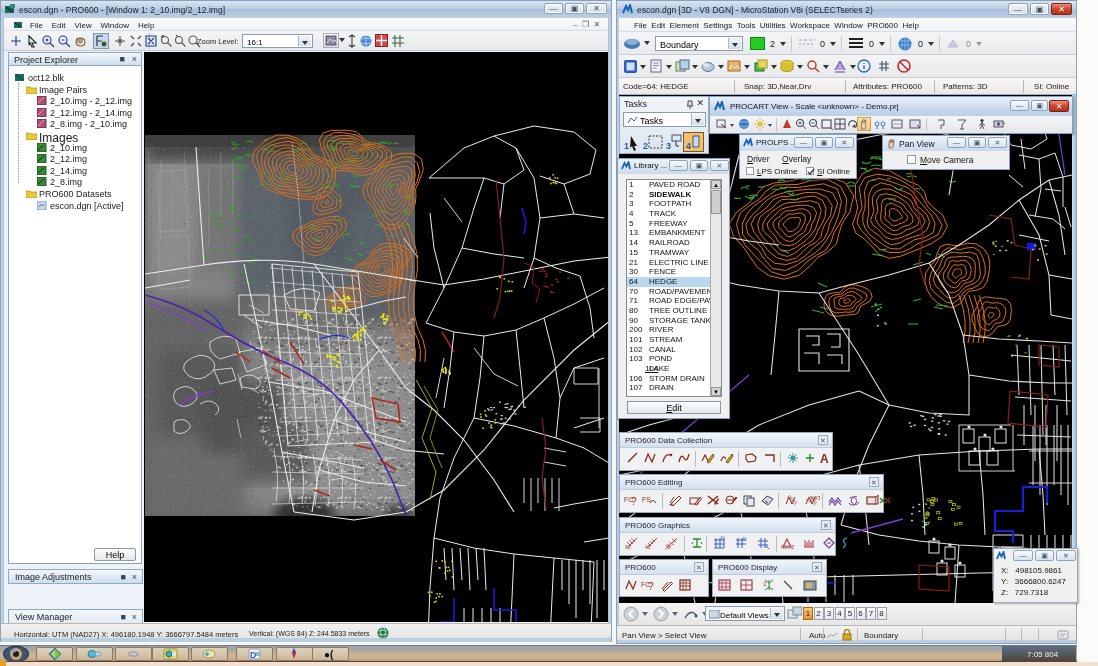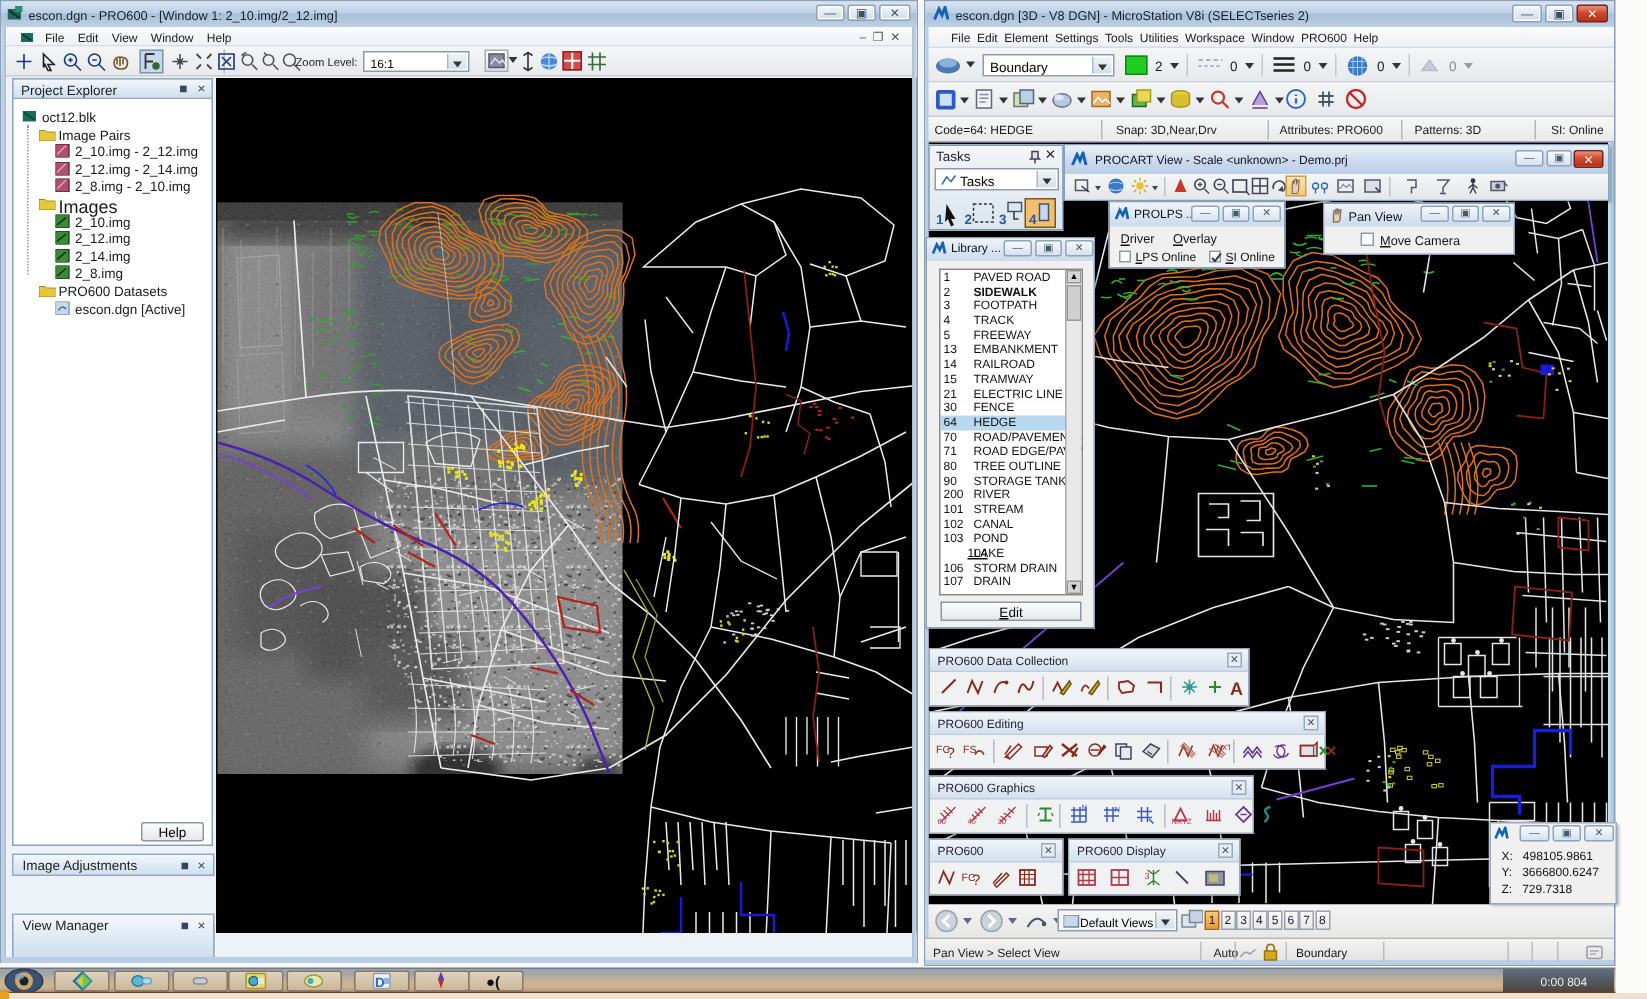--- a/index.html
+++ b/index.html
@@ -922,20 +922,31 @@
           <rect x="405.9" y="172.9" width="2.4" height="1.4" fill="#b02418"></rect>
           <rect x="401.3" y="155.2" width="2.4" height="1.4" fill="#b02418"></rect>
           <rect x="412.5" y="163.1" width="2.4" height="1.4" fill="#b02418"></rect>
         </g>
       </svg>
     </div>
   <div class="a" style="left:0;top:17px;width:3px;height:624px;background:linear-gradient(90deg,#c8d9ea,#aabfd6);"></div>
   <div class="a" style="left:607px;top:17px;width:3px;height:624px;background:linear-gradient(90deg,#aabfd6,#c8d9ea);"></div>
   <div class="a" style="left:0;top:637px;width:610px;height:4px;background:#b9cee2;"></div>
 
+  <div class="a sbar" style="left:0;top:622px;width:610px;height:15px;">
+    <span class="a" style="left:13px;top:6px;font-size:7.5px;color:#1a1a1a;">Horizontal: UTM (NAD27) X:  496180.1948  Y:  3666797.5484 meters</span>
+    <span class="a" style="left:248px;top:6px;font-size:7px;color:#1a1a1a;">Vertical: (WGS 84) Z: 244.5833 meters</span>
+    <span class="a" style="left:376px;top:3px;width:12px;height:12px;">
+        <svg width="12" height="12">
+          <circle cx="6" cy="6" r="5.5" fill="#1d7a3e"></circle>
+          <path d="M2 4 Q6 2 10 4 M1.5 7 Q6 9 10.5 7" stroke="#bfe0cc" stroke-width="1" fill="none"></path>
+          <ellipse cx="6" cy="6" rx="2.5" ry="5.5" fill="none" stroke="#bfe0cc" stroke-width=".8"></ellipse>
+        </svg>
+      </span>
+  </div>
 </div>
 
 <div class="a win" style="left:616px;top:0;width:461px;height:644px;border:1px solid #8aa0ba;">
   <div class="a tbar" style="left:0;top:0;width:459px;height:17px;"></div>
   <div class="a" style="left:5px;top:3px;">
       <svg width="11" height="11">
         <path d="M1 9 L4 2 L6 6 L8 1 L10 9" stroke="#1463b4" stroke-width="2" fill="none"></path>
       </svg>
     </div>
   <div class="a" style="left:20px;top:3.5px;font-size:8.5px;color:#15202b;">escon.dgn [3D - V8 DGN] - MicroStation V8i (SELECTseries 2)</div>
@@ -1961,17 +1972,17 @@
     <div class="a" style="left:276px;top:1px;width:37px;height:14px;background:linear-gradient(180deg,#ded2bc,#cbb79a);border:1px solid #8a7a62;border-radius:2px;"></div>
     <svg class="a" style="left:287px;top:1px" width="15" height="14">
       <path d="M7 1 L9 6 L7 12 L5 6 Z" fill="#c42a2a"></path>
       <path d="M7 1 L9 6 L5 6 Z" fill="#3a4ac4"></path>
     </svg>
     <div class="a" style="left:312px;top:1px;width:37px;height:14px;background:linear-gradient(180deg,#ded2bc,#cbb79a);border:1px solid #8a7a62;border-radius:2px;"></div>
     <svg class="a" style="left:323px;top:1px" width="15" height="14">
       <text x="1" y="11" font-size="10" font-weight="bold" fill="#111">●(</text>
     </svg>
     <div class="a" style="left:1002px;top:0;width:74px;height:16px;background:linear-gradient(180deg,#5f6e84,#4a4438);"></div>
-    <div class="a" style="left:1027px;top:4px;font-size:8px;color:#ececec;">0:00 804</div>
+    <div class="a" style="left:1027px;top:4px;font-size:8px;color:#ececec;">7:05 804</div>
   </div>
 <div class="a" style="left:0;top:661px;width:1077px;height:1px;background:#6b3f30;"></div>
 <div class="a" style="left:0;top:662px;width:1098px;height:4px;background:#efe0d0;"></div>
 <div class="a" style="left:0;top:661px;width:6px;height:5px;background:#e8a020;"></div>
 
 </body></html>

